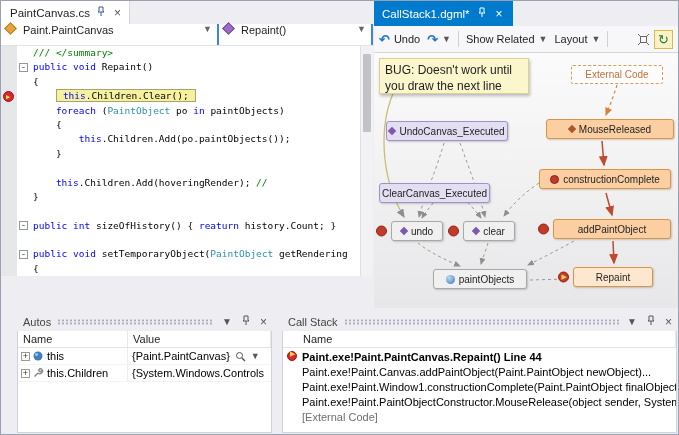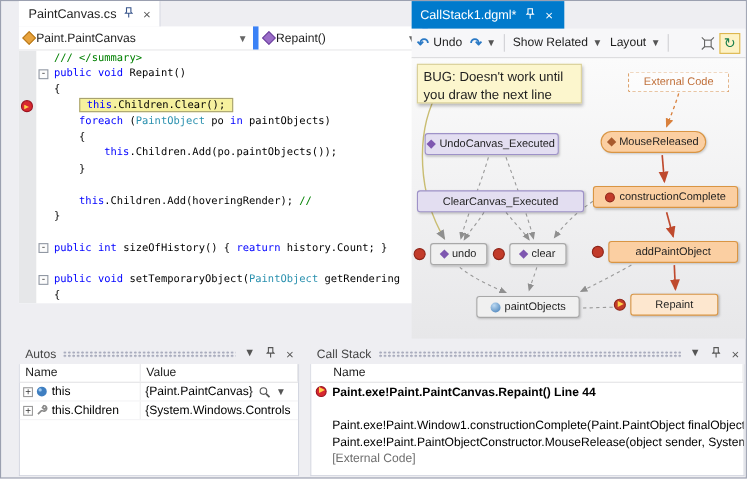--- a/index.html
+++ b/index.html
@@ -6,26 +6,26 @@
   html,body{width:679px;height:435px}
   body{font-family:"Liberation Sans",sans-serif;background:#eeeef2;position:relative;overflow:hidden}
   #app{position:absolute;inset:0;border:1px solid #9ba0b0;background:#eeeef2}
 
   
   .panel{position:absolute;overflow:hidden}
   .ticon{color:#555;font-size:10px;line-height:1;padding:0 2px;cursor:default}
   .closex{font-size:12px}
 
   
-  #editor-panel{left:16px;top:0;width:372px;height:275px}
+  #editor-panel{left:0;top:0;width:372px;height:275px}
   .tabbar{height:23px;background:#eeeef2;display:flex;align-items:flex-end}
   .tab-doc{display:inline-flex;align-items:center;gap:5px;height:23px;background:#ffffff;
     padding:0 6px 0 9px;font-size:11.5px;color:#1e1e1e;border-right:1px solid #d4d6e0}
   .navbar{height:22px;background:#fff;border-bottom:1px solid #e3e3e5;display:flex;font-size:11px;color:#1e1e1e}
-  .nav-dd{display:flex;align-items:center;gap:2px;padding:0 5px;border-right:5px solid #3b82f6}
+  .nav-dd{display:flex;gap:8px;padding:0 5px;border-right:2px solid #3b82f6}
   .nav-dd .caret{margin-left:auto;color:#666;font-size:9px}
   .nav-dd.first{width:218px}
   .nav-dd.second{flex:1}
   .dicon{display:inline-block;width:9px;height:9px;transform:rotate(45deg)}
   .dicon.class{background:#e8a33d;border:1px solid #b87a1e}
   .dicon.method{background:#9b6dc8;border:1px solid #6f46a0}
   #code-area{position:absolute;top:45px;left:0;right:13px;bottom:0;background:#fff;overflow:hidden}
   #code-area::before{content:"";position:absolute;left:0;top:0;bottom:0;width:16px;background:#e6e7e9}
   .cl{height:14.4px;display:flex;align-items:center;white-space:pre;
       font-family:"DejaVu Sans Mono",monospace;font-size:9.5px;line-height:14.4px;position:relative}
@@ -230,25 +230,25 @@
         <path class="eg" d="M114,190 C112,197 109,204 107,211" marker-end="url(#mg)"></path>
         <path class="eg" d="M200,188 C182,198 166,206 154,212" marker-end="url(#mg)"></path>
         <path class="eg" d="M156,227 L194,226" marker-end="url(#mg)"></path>
       </svg>
       <div id="graph-note">BUG: Doesn't work until you draw the next line</div>
       <div id="ext-node">External Code</div>
     <div class="gnode lavender" style="left: 12px; top: 68px; width: 122px;">
           <span class="nicon event"></span>
           <span class="nlabel">UndoCanvas_Executed</span>
         </div>
-        <div class="gnode orange" style="left: 172px; top: 66px; width: 96px; border-radius: 10px;">
+        <div class="gnode orange" style="left: 172px; top: 66px; width: 128px;">
           <span class="nicon event-dark"></span>
           <span class="nlabel">MouseReleased</span>
         </div>
-        <div class="gnode lavender" style="left: 5px; top: 120px; width: 152px;">
+        <div class="gnode lavender" style="left: 5px; top: 130px; width: 111px;">
           <span class="nlabel">ClearCanvas_Executed</span>
         </div>
         <div class="gnode orange" style="left: 165px; top: 116px; width: 132px;">
           <span class="nicon bp"></span>
           <span class="nlabel">constructionComplete</span>
         </div>
         <div class="gnode gray" style="left: 17px; top: 168px; width: 52px;">
           <span class="nicon event"></span>
           <span class="nlabel">undo</span>
           <span class="badge bp"></span>
@@ -348,20 +348,21 @@
       <div>
           <div class="crow bold">
             <span class="cicon">
               <span class="bpdot2"></span>
               <span class="barr2">▶</span>
             </span>
             <span class="ctext">Paint.exe!Paint.PaintCanvas.Repaint() Line 44</span>
           </div>
           <div class="crow">
             <span class="cicon"></span>
+            <span class="ctext">Paint.exe!Paint.Canvas.addPaintObject(Paint.PaintObject newObject)...</span>
           </div>
           <div class="crow">
             <span class="cicon"></span>
             <span class="ctext">Paint.exe!Paint.Window1.constructionComplete(Paint.PaintObject finalObject</span>
           </div>
           <div class="crow">
             <span class="cicon"></span>
             <span class="ctext">Paint.exe!Paint.PaintObjectConstructor.MouseRelease(object sender, System</span>
           </div>
           <div class="crow ext">

